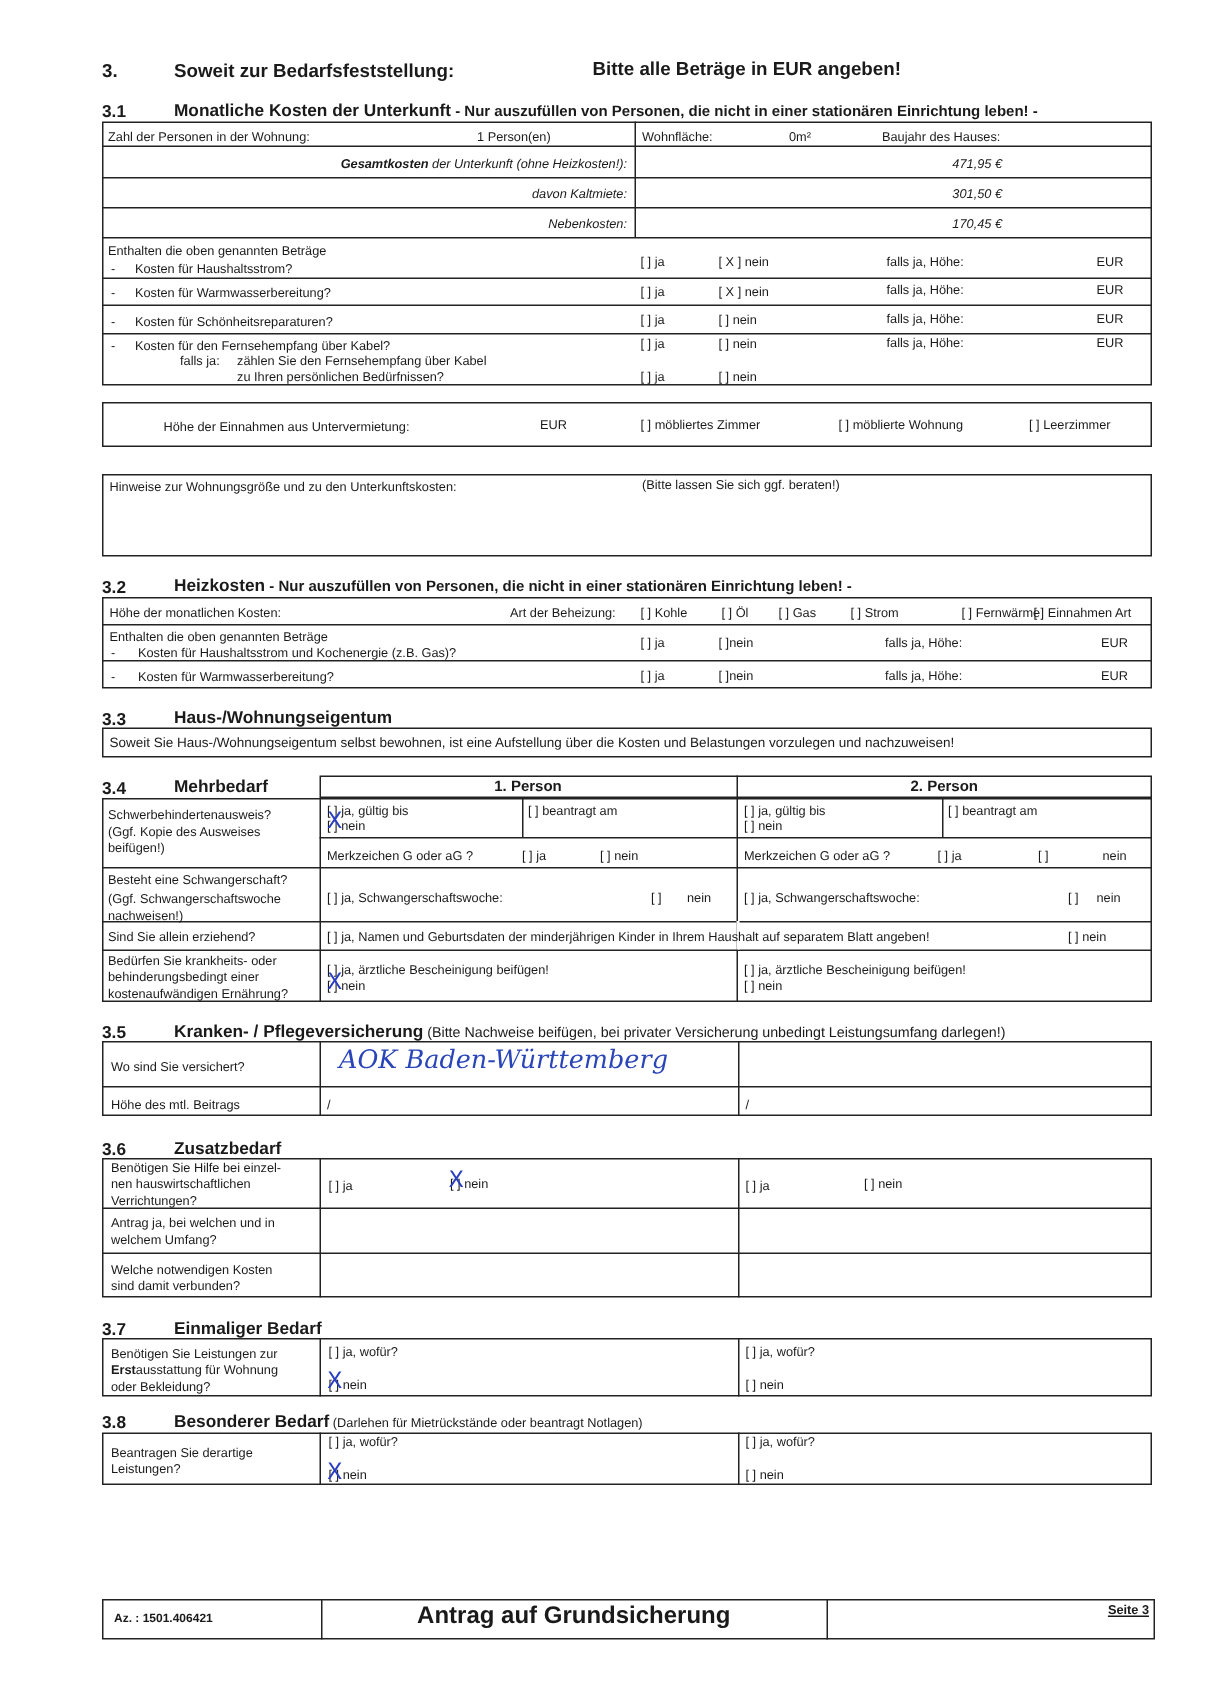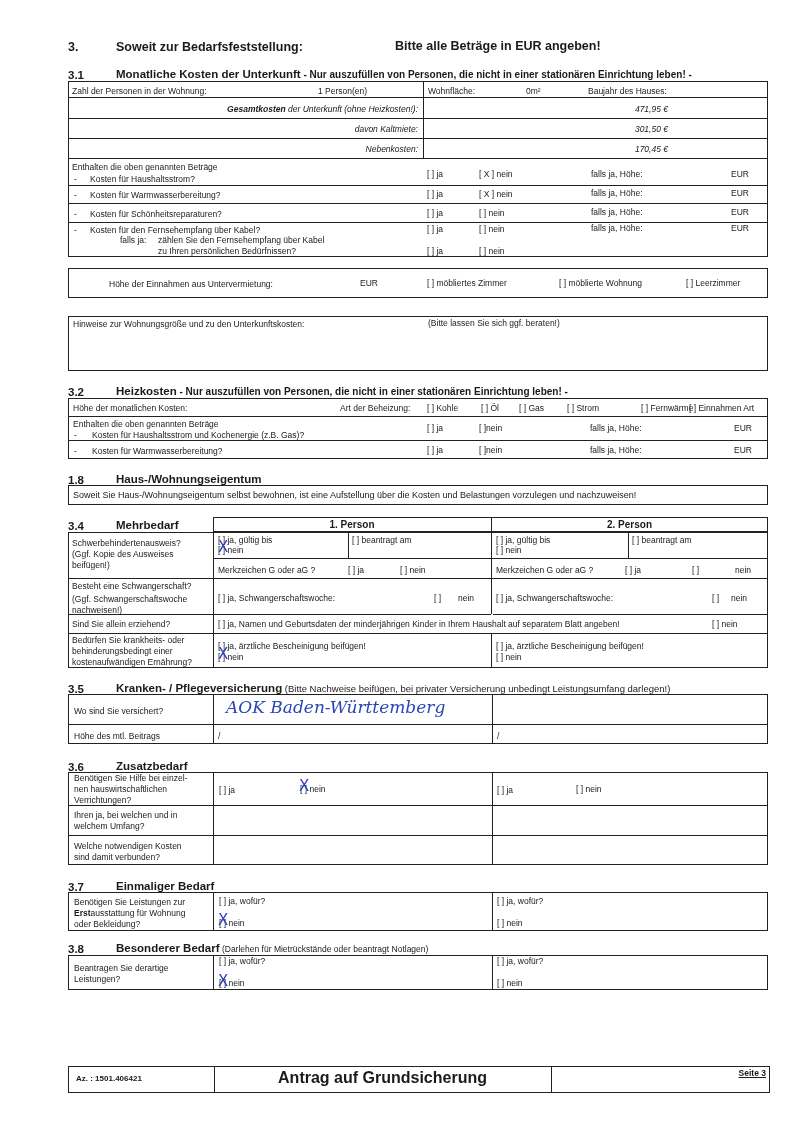--- a/index.html
+++ b/index.html
@@ -125,21 +125,21 @@
 <div class="t" style="left:479px;top:423px;">[ ]nein</div>
 <div class="t" style="left:590px;top:423px;">falls ja, Höhe:</div>
 <div class="t" style="left:734px;top:423px;">EUR</div>
 <div class="t" style="left:74px;top:446px;">-</div>
 <div class="t" style="left:92px;top:446px;">Kosten für Warmwasserbereitung?</div>
 <div class="t" style="left:427px;top:445px;">[ ]  ja</div>
 <div class="t" style="left:479px;top:445px;">[ ]nein</div>
 <div class="t" style="left:590px;top:445px;">falls ja, Höhe:</div>
 <div class="t" style="left:734px;top:445px;">EUR</div>
 
-<div class="abs h2" style="left:68px;top:474px;">1.8</div>
+<div class="abs h2" style="left:68px;top:474px;">3.3</div>
 <div class="abs h2" style="left:116px;top:473px;">Haus-/Wohnungseigentum</div>
 <div class="box" style="left:68px;top:485px;width:700px;height:20px;"></div>
 <div class="t" style="left:73px;top:490px;font-size:9px;">Soweit Sie Haus-/Wohnungseigentum selbst bewohnen, ist eine Aufstellung über die Kosten und Belastungen vorzulegen und nachzuweisen!</div>
 
 <div class="abs h2" style="left:68px;top:520px;">3.4</div>
 <div class="abs h2" style="left:116px;top:519px;">Mehrbedarf</div>
 <div class="box" style="left:213px;top:517px;width:555px;height:15px;"></div>
 <div class="vl" style="left:491px;top:517px;height:151px;"></div>
 <div class="t b" style="left:213px;top:520px;width:278px;text-align:center;font-size:10px;">1. Person</div>
 <div class="t b" style="left:491px;top:520px;width:277px;text-align:center;font-size:10px;">2. Person</div>
@@ -219,21 +219,21 @@
 <div class="vl" style="left:213px;top:772px;height:93px;"></div>
 <div class="vl" style="left:492px;top:772px;height:93px;"></div>
 <div class="t" style="left:74px;top:773px;">Benötigen Sie Hilfe bei einzel-</div>
 <div class="t" style="left:74px;top:784px;">nen hauswirtschaftlichen</div>
 <div class="t" style="left:74px;top:795px;">Verrichtungen?</div>
 <div class="t" style="left:219px;top:785px;">[ ]  ja</div>
 <div class="t" style="left:300px;top:784px;">[ ]  nein</div>
 <div class="x" style="left:299px;top:779px;">X</div>
 <div class="t" style="left:497px;top:785px;">[ ]  ja</div>
 <div class="t" style="left:576px;top:784px;">[ ]  nein</div>
-<div class="t" style="left:74px;top:810px;">Ihren ja, bei welchen und in</div>
+<div class="t" style="left:74px;top:810px;">Antrag ja, bei welchen und in</div>
 <div class="t" style="left:74px;top:821px;">welchem Umfang?</div>
 <div class="t" style="left:74px;top:841px;">Welche notwendigen Kosten</div>
 <div class="t" style="left:74px;top:852px;">sind damit verbunden?</div>
 
 <div class="abs h2" style="left:68px;top:881px;">3.7</div>
 <div class="abs h2" style="left:116px;top:880px;">Einmaliger Bedarf</div>
 <div class="box" style="left:68px;top:892px;width:700px;height:39px;"></div>
 <div class="vl" style="left:213px;top:892px;height:39px;"></div>
 <div class="vl" style="left:492px;top:892px;height:39px;"></div>
 <div class="t" style="left:74px;top:897px;">Benötigen Sie Leistungen zur</div>

